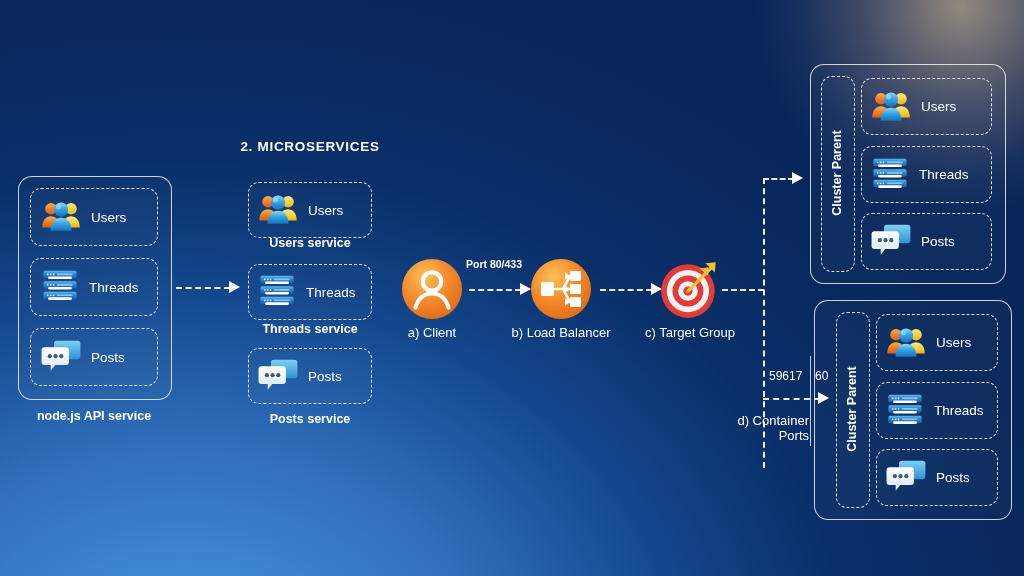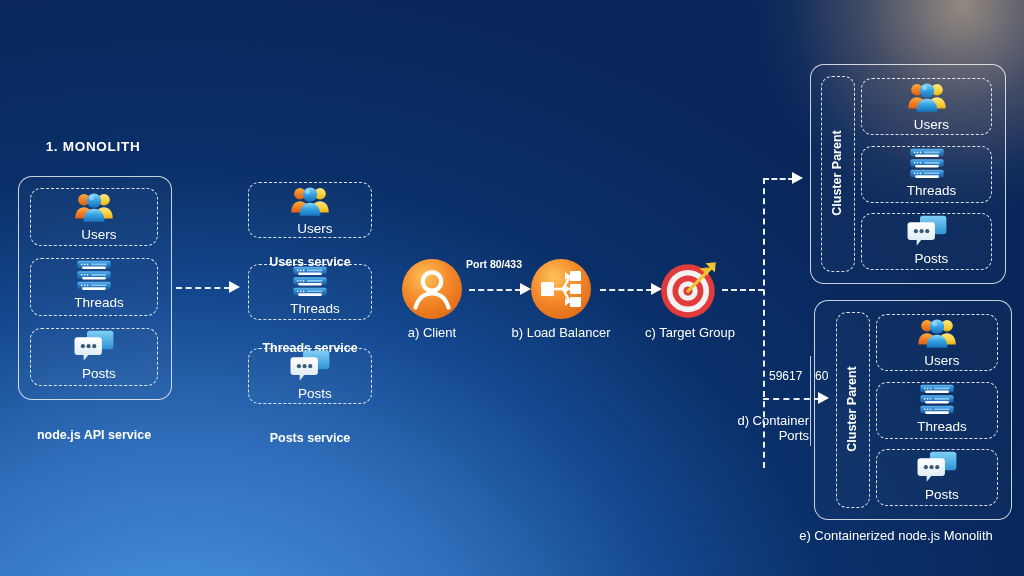--- a/index.html
+++ b/index.html
@@ -20,21 +20,21 @@
   }
   .abs { position: absolute; }
 
   
   .col-title {
     font-size: 13.5px; font-weight: bold; letter-spacing: .7px;
     color: #ffffff; text-align: center; white-space: nowrap;
   }
   .caption-bold {
     font-size: 12.5px; font-weight: bold; color: #ffffff;
-    text-align: center; white-space: nowrap; margin-top: 19px;
+    text-align: center; white-space: nowrap;
   }
   .caption-reg {
     font-size: 13px; font-weight: normal; color: #ffffff;
     text-align: center; white-space: nowrap;
   }
   .node-label {
     font-size: 13.5px; color: #ffffff; white-space: nowrap;
   }
   .port-label {
     font-size: 10.5px; font-weight: bold; color: #ffffff; white-space: nowrap;
@@ -55,21 +55,20 @@
   
   .solid-box {
     border: 1.6px solid rgba(255,255,255,0.78);
     border-radius: 14px;
     background: rgba(255,255,255,0.02);
   }
   .dash-box {
     border: 1.5px dashed rgba(255,255,255,0.85);
     border-radius: 11px;
     background: rgba(255,255,255,0.015);
-    flex-direction: column;
   }
   .chip {
     display: flex; align-items: center;
     box-sizing: border-box;
   }
   .chip .ico { flex: 0 0 auto; display: block; }
   .chip .node-label { margin-left: 10px; }
 
   
   .hline {
@@ -220,21 +219,20 @@
           <path d="M30 34 L54 10"></path>
         </g>
         <g fill="#f2c230">
           <path d="M47 7 L57 6 L56 16 L51.5 11.5 Z"></path>
           <path d="M41 12 L50 11 L49.5 19 L45 15 Z" opacity="0.95"></path>
         </g>
       </symbol>
     </defs>
   </svg>
 
-  <div class="abs col-title" style="left:0; top:139px; width:186px;">1. MONOLITH</div>
 
   <div class="abs solid-box" style="left:18px; top:176px; width:152px; height:222px;"></div>
 
   <div class="abs dash-box chip" style="left:30px; top:188px; width:128px; height:58px; padding:0 10px;">
     <span class="ico">
       <svg width="40" height="34">
           <use href="#ic-users"></use>
         </svg>
     </span>
     <span class="node-label">Users</span>
@@ -256,20 +254,21 @@
         </svg>
     </span>
     <span class="node-label">Posts</span>
   </div>
 
   <div class="abs caption-bold" style="left:8px; top:409px; width:172px;">node.js API service</div>
 
   <div class="abs hline" style="left:176px; top:287px; width:54px;"></div>
   <div class="abs arrow-r" style="left:229px; top:280.5px;"></div>
 
+  <div class="abs col-title" style="left:222px; top:139px; width:176px;">2. MICROSERVICES</div>
 
   <div class="abs dash-box chip" style="left:248px; top:182px; width:124px; height:56px; padding:0 9px;">
     <span class="ico">
       <svg width="40" height="34">
           <use href="#ic-users"></use>
         </svg>
     </span>
     <span class="node-label">Users</span>
   </div>
   <div class="abs caption-bold" style="left:238px; top:236px; width:144px;">Users service</div>
@@ -397,15 +396,14 @@
 
   <div class="abs dash-box chip" style="left:876px; top:449px; width:122px; height:57px; padding:0 9px;">
     <span class="ico">
       <svg width="40" height="33">
           <use href="#ic-chat"></use>
         </svg>
     </span>
     <span class="node-label">Posts</span>
   </div>
 
-  <div class="abs caption-reg" style="left:768px; top:528px; width:256px;">e) Containerized node.js Monolith</div>
 
 </div>
 
 </body></html>

